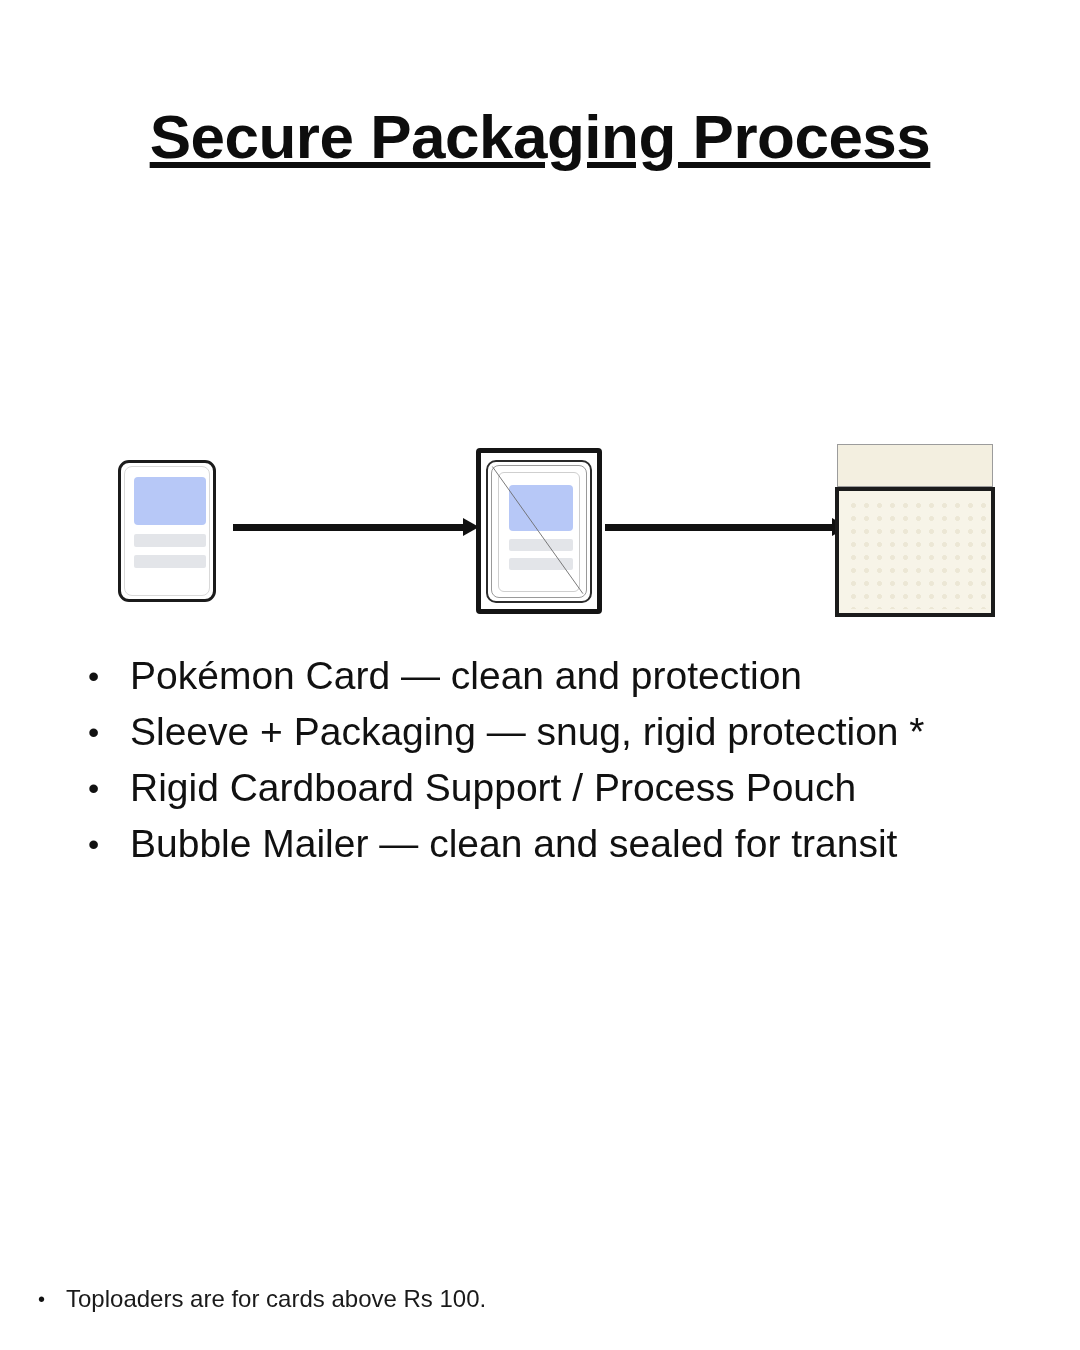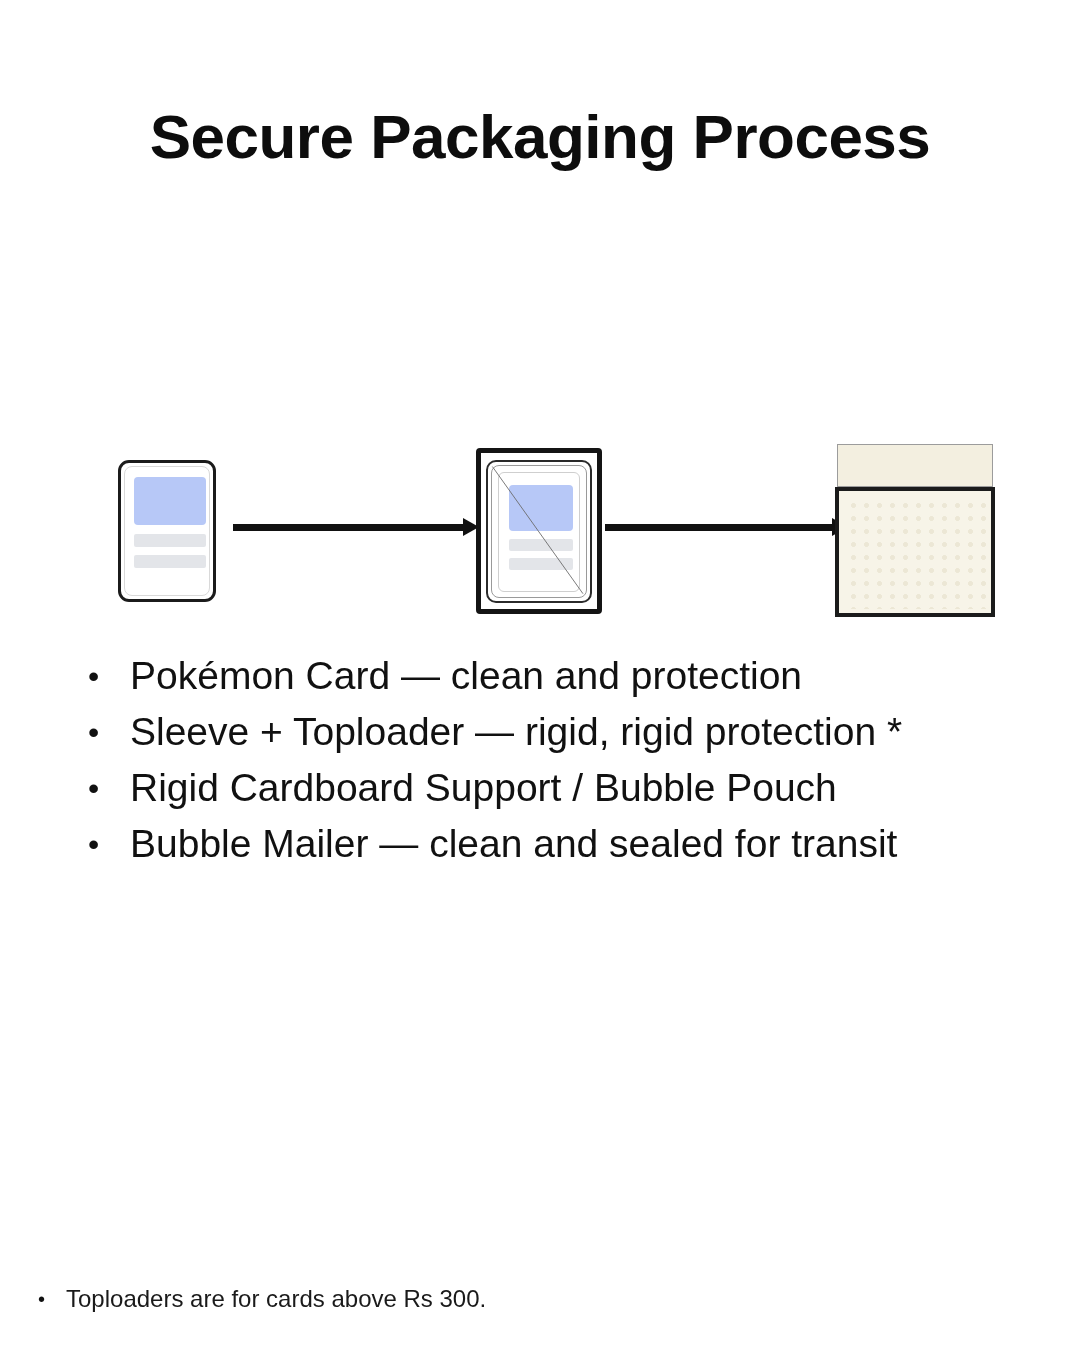--- a/index.html
+++ b/index.html
@@ -26,20 +26,21 @@
     position: absolute;
     left: 0;
     top: 103px;
     width: 1080px;
     text-align: center;
     font-size: 62px;
     font-weight: bold;
     letter-spacing: -0.5px;
     color: #0d0d0d;
     line-height: 1.1;
+    text-decoration: underline;
   }
 
   
   .diagram {
     position: absolute;
     left: 0;
     top: 420px;
     width: 1080px;
     height: 215px;
   }
@@ -296,30 +297,30 @@
 
   </div>
 
   <div class="bullets">
     <div class="bullet-row">
       <span class="bullet-dot">•</span>
       <span class="bullet-text">Pokémon Card — clean and protection</span>
     </div>
     <div class="bullet-row">
       <span class="bullet-dot">•</span>
-      <span class="bullet-text">Sleeve + Toploader — rigid, rigid protection *</span>
+      <span class="bullet-text">Sleeve + Packaging — snug, rigid protection *</span>
     </div>
     <div class="bullet-row">
       <span class="bullet-dot">•</span>
-      <span class="bullet-text">Rigid Cardboard Support / Bubble Pouch</span>
+      <span class="bullet-text">Rigid Cardboard Support / Process Pouch</span>
     </div>
     <div class="bullet-row">
       <span class="bullet-dot">•</span>
       <span class="bullet-text">Bubble Mailer — clean and sealed for transit</span>
     </div>
   </div>
 
   <div class="footnote">
     <span class="bullet-dot">•</span>
-    <span>Toploaders are for cards above Rs 300.</span>
+    <span>Toploaders are for cards above Rs 100.</span>
   </div>
 
 </div>
 
 </body></html>

